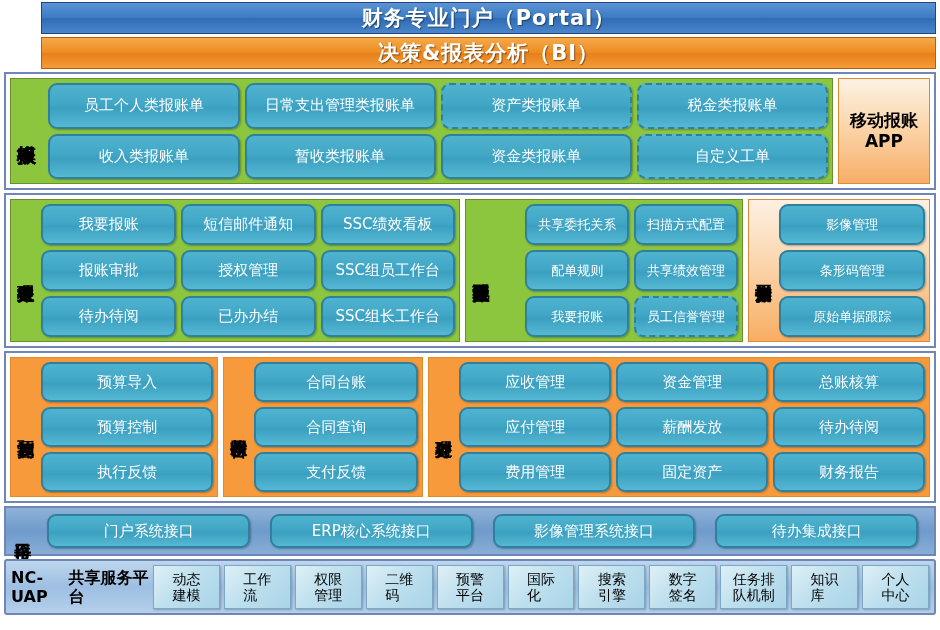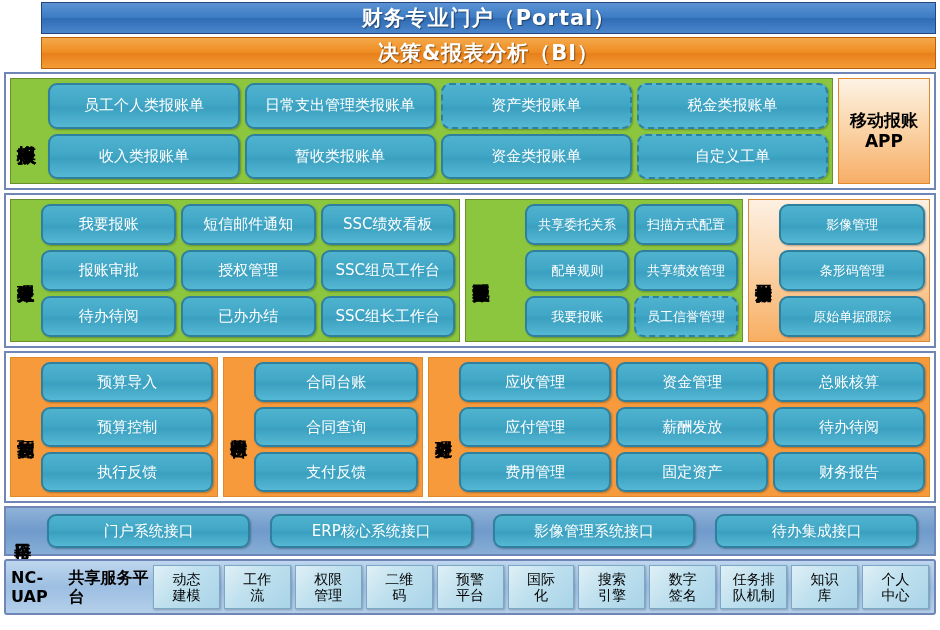--- a/index.html
+++ b/index.html
@@ -155,21 +155,20 @@
   .ncuap-label {
     flex: 0 0 138px;
     display: flex; 
     align-items: center; justify-content: center;
     font-size: 16px; font-weight: bold; color: #000;
     line-height: 1.2;
   }
   .svc-btn {
     flex: 1 1 0;
     display: flex; align-items: center; justify-content: center;
-    text-align: center;
     background: linear-gradient(135deg, #dff0f6 0%, #bfe0ee 45%, #a9d4e8 100%);
     border: 1px solid #7ba8c4;
     color: #000; font-size: 14px;
     line-height: 1.15;
     box-shadow: 1px 1px 2px rgba(0,0,0,.25);
     white-space: pre-line;
     padding: 0 0;
   }
 </style>
 </head>

